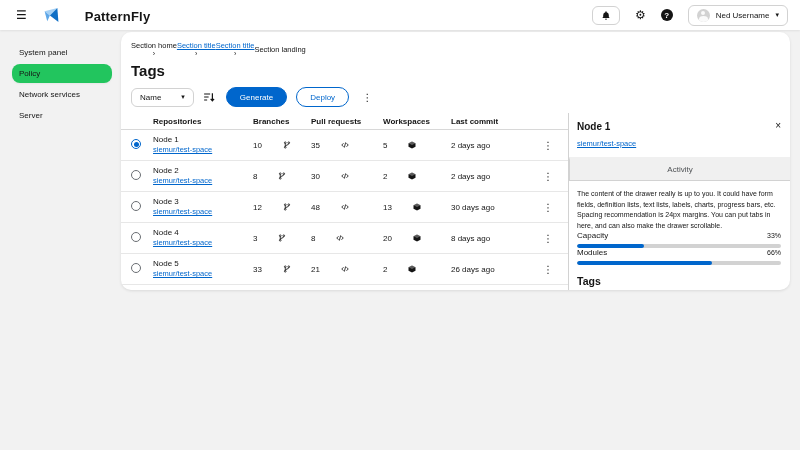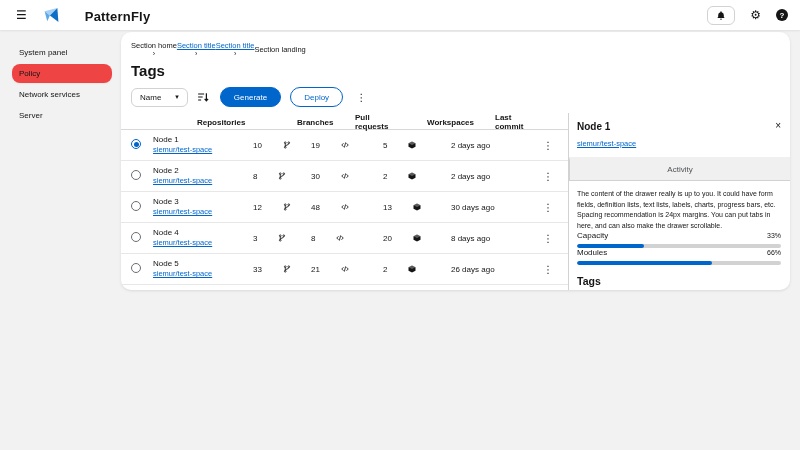--- a/index.html
+++ b/index.html
@@ -28,53 +28,53 @@
   .avatar::after { content: ""; position: absolute; top: 7px; left: 2px; width: 9px; height: 6px;
                    border-radius: 50% 50% 0 0; background: #fafafa; }
   .user-name { font-size: 8px; color: #151515; }
   .chev { font-size: 7px; color: #151515; }
 
   
   .shell { display: flex; height: 420px; }
   .sidebar { width: 116px; flex-shrink: 0; padding-top: 6px; margin-top: 7px; }
   .nav-item { font-size: 8px; color: #151515; padding: 5px 7px; margin: 0 4px 2px 12px;
               border-radius: 8px; cursor: pointer; }
-  .nav-item.selected { background: #ef4444; box-shadow: 0 1px 2px rgba(0,0,0,.05); }
+  .nav-item.selected { background: #22c55e; box-shadow: 0 1px 2px rgba(0,0,0,.05); }
 
   .card { flex: 1; background: #fff; border-radius: 10px; margin: 2px 10px 0 5px; height: 258px;
           box-shadow: 0 1px 3px rgba(0,0,0,.1); display: flex; flex-direction: column; overflow: hidden; }
 
   
   .card-top { padding: 9px 10px 0 10px; }
   .breadcrumb { display: flex; align-items: center; font-size: 7.5px; }
   .crumb { display: inline-flex; align-items: center; flex-direction: column; }
   .crumb-label { color: #151515; text-decoration: none; cursor: pointer; }
   .crumb-label.is-link { color: #0066cc; text-decoration: underline; }
   .sep { color: #151515; font-size: 7px; margin: 0 7px; }
   .breadcrumb .crumb:last-of-type .sep { display: none; }
   .page-title { font-size: 15px; font-weight: 700; margin-top: 5px; }
 
   .toolbar { display: flex; align-items: center; margin: 8px 0 6px 0; gap: 9px; }
-  .select-btn { display: flex; align-items: center; gap: 14px; border: 1px solid #d2d2d2; border-radius: 6px;
+  .select-btn { display: flex; align-items: center; gap: 20px; border: 1px solid #d2d2d2; border-radius: 6px;
                 background: #fff; font-size: 8px; color: #151515; padding: 4px 8px; cursor: pointer; }
   .sort-btn { width: 14px; height: 14px; color: #151515; }
   .sort-btn svg { width: 12px; height: 12px; }
   .btn { border-radius: 999px; font-size: 8px; padding: 4.5px 13px; cursor: pointer; }
   .btn-primary { background: #0066cc; border: 1px solid #0066cc; color: #fff; }
   .btn-secondary { background: #fff; border: 1px solid #0066cc; color: #0066cc; }
   .kebab { background: none; border: none; font-size: 10px; color: #151515; cursor: pointer; padding: 0 4px; }
 
   
   .split { flex: 1; display: flex; min-height: 0; }
   .table-area { flex: 1; min-width: 0; }
   .tr { display: grid; grid-template-columns: 22px 100px 58px 72px 68px 88px 24px;
         align-items: center; padding-left: 10px; border-bottom: 1px solid #e7e7e7; }
   .tr.thead { height: 17px; border-bottom: 1px solid #d8d8d8; }
   .tr.trow { height: 31px; }
-  .th { font-size: 8px; font-weight: 700; margin-left: 44px; }
+  .th { font-size: 8px; font-weight: 700; }
   .td { font-size: 8px; }
   .cell-name { display: flex; flex-direction: column; line-height: 1.25; }
   .node-name { font-size: 8px; }
   .node-link { font-size: 7.5px; color: #0066cc; text-decoration: underline; cursor: pointer; }
   .cell-num { display: flex; align-items: center; gap: 21px; }
   .cell-ic { width: 8px; height: 8px; color: #151515; }
   .radio { width: 10px; height: 10px; border: 1px solid #6a6e73; border-radius: 50%;
            background: #fff; display: inline-block; position: relative; cursor: pointer; }
   .radio.checked { border-color: #0066cc; }
   .radio.checked::after { content: ""; position: absolute; inset: 1.5px; background: #0066cc; border-radius: 50%; }
@@ -122,20 +122,25 @@
       <svg width="10" height="11" viewBox="0 0 16 16">
         <path fill="#151515" d="M8 1a1 1 0 0 1 1 1v.6A4.5 4.5 0 0 1 12.5 7v3l1.3 1.9H2.2L3.5 10V7A4.5 4.5 0 0 1 7 2.6V2a1 1 0 0 1 1-1zM6.4 13a1.6 1.6 0 0 0 3.2 0z"></path>
       </svg>
     </button>
     <button class="icon-btn">
       <span class="gear-glyph">⚙</span>
     </button>
     <button class="icon-btn">
       <span class="help-circle">?</span>
     </button>
+    <button class="user-btn">
+      <span class="avatar"></span>
+      <span class="user-name">Ned Username</span>
+      <span class="chev">▾</span>
+    </button>
   </div>
 </header>
 
 <div class="shell">
 
   <nav class="sidebar">
 
       <div class="nav-item">
         <span>System panel</span>
       </div>
@@ -225,21 +230,21 @@
               <svg class="cell-ic" viewBox="0 0 16 16">
                 <g fill="none" stroke="currentColor" stroke-width="1.7">
                   <circle cx="4.5" cy="3.5" r="1.7"></circle>
                   <circle cx="11.5" cy="3.5" r="1.7"></circle>
                   <circle cx="4.5" cy="12.5" r="1.7"></circle>
                   <path d="M4.5 5.3v5.4M11.5 5.3c0 3.4-7 2.2-7 5.4"></path>
                 </g>
               </svg>
             </span>
             <span class="td cell-num">
-              <span>19</span>
+              <span>35</span>
               <svg class="cell-ic" viewBox="0 0 16 16">
                 <g fill="none" stroke="currentColor" stroke-width="1.7">
                   <path d="M5 4.5 1.5 8 5 11.5M11 4.5 14.5 8 11 11.5M9.3 2.8 6.7 13.2"></path>
                 </g>
               </svg>
             </span>
             <span class="td cell-num">
               <span>5</span>
               <svg class="cell-ic" viewBox="0 0 16 16">
                 <path fill="currentColor" d="M8 1 15 4.5v7L8 15 1 11.5v-7z"></path>

